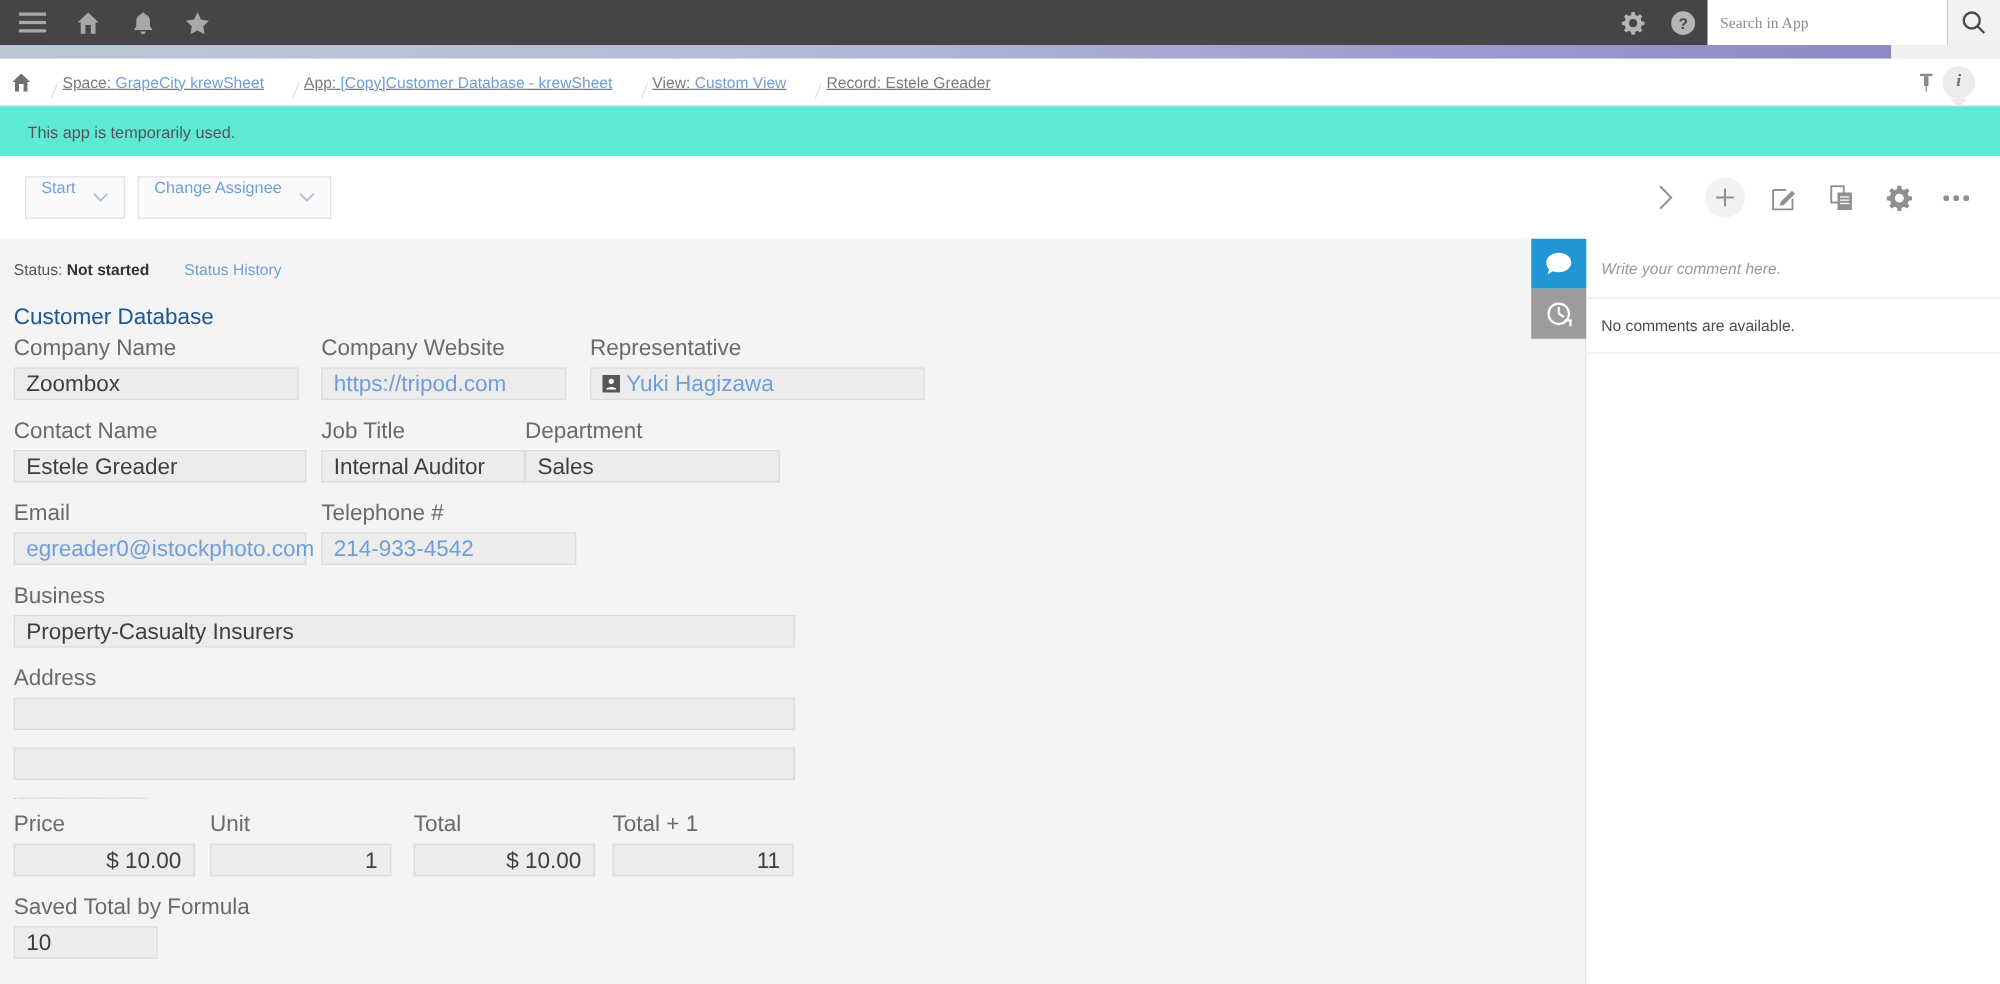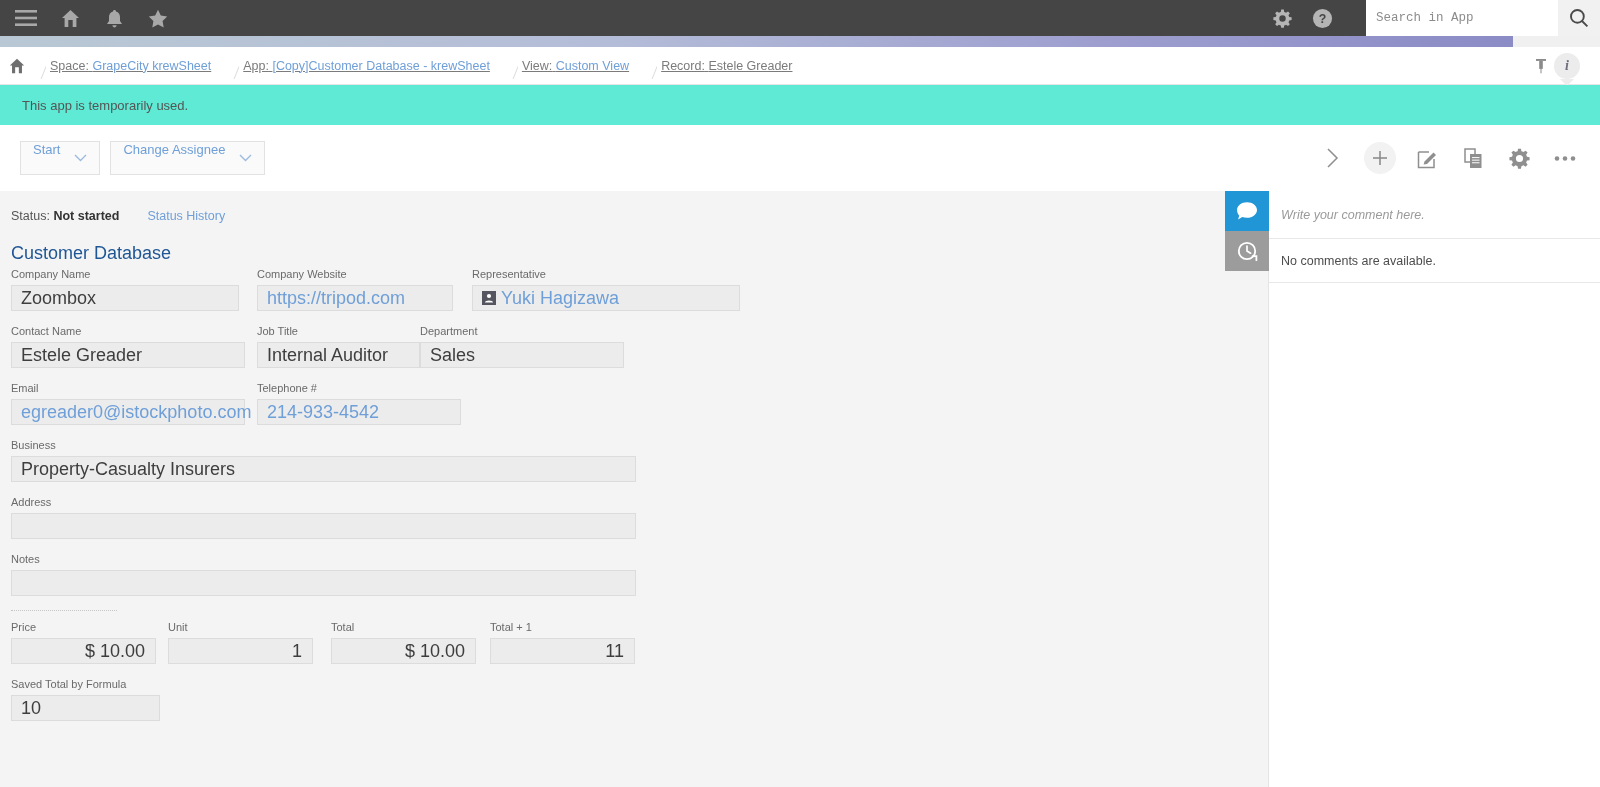--- a/index.html
+++ b/index.html
@@ -27,21 +27,21 @@
   .tb-right { margin-left: auto; display: flex; align-items: center; height: 36px; }
   .tb-ico-r {
     width: 40px; height: 36px;
     display: flex; align-items: center; justify-content: center;
     color: #b5b5b5; cursor: pointer;
   }
   .searchwrap { display: flex; height: 36px; align-items: stretch; }
   .search-input {
     width: 192px; height: 36px; border: none; outline: none;
     background: #ffffff; font-size: 12.5px; color: #555;
-    padding: 0 10px; font-family: Liberation Mono, monospace; margin-left: 24px;
+    padding: 0 10px; font-family: Liberation Serif, serif;
   }
   .search-input::placeholder { color: #8c8c8c; }
   .search-btn {
     width: 42px; height: 36px; background: #f1f1f1;
     border: none; cursor: pointer;
     display: flex; align-items: center; justify-content: center;
     color: #4a4a4a;
   }
 
   
@@ -147,21 +147,21 @@
     display: flex; align-items: center; gap: 28px;
     font-size: 12.5px; color: #555; margin-bottom: 20px;
   }
   .statusrow .sv { font-weight: bold; color: #333; }
   .statusrow a { color: #6f9fd8; text-decoration: none; cursor: pointer; }
   .formtitle {
     font-size: 18px; color: #1f5695; margin-bottom: 4px;
   }
   .frow { display: flex; margin-bottom: 14px; }
   .fld { display: flex; flex-direction: column; }
-  .flabel { font-size: 11px; color: #6a6a6a; margin-bottom: 5px; }
+  .flabel { font-size: 18px; color: #6a6a6a; margin-bottom: 5px; }
   .fbox {
     height: 26px; background: #ececec; border: 1px solid #dcdcdc;
     display: flex; align-items: center; padding: 0 9px;
     font-size: 18px; color: #3e3e3e;
   }
   .fbox.num { justify-content: flex-end; padding-right: 10px; }
   .fbox.link { color: #6f9fd8; }
   .avatar-ico {
     width: 14px; height: 14px; background: #55555f; margin-right: 5px;
     display: flex; align-items: center; justify-content: center; flex: none;
@@ -431,21 +431,20 @@
 
   <div class="frow">
     <div class="fld">
       <span class="flabel">Address</span>
       <div class="fbox" style="width:625px"></div>
     </div>
   </div>
 
   <div class="frow">
     <div class="fld">
-      <span class="flabel">Notes</span>
       <div class="fbox" style="width:625px"></div>
     </div>
   </div>
 
   <div class="dotted-sep"></div>
 
   <div class="frow">
     <div class="fld" style="width:157px">
       <span class="flabel">Price</span>
       <div class="fbox num" style="width:145px">$ 10.00</div>
@@ -460,21 +459,21 @@
     </div>
     <div class="fld" style="width:145px">
       <span class="flabel">Total + 1</span>
       <div class="fbox num" style="width:145px">11</div>
     </div>
   </div>
 
   <div class="frow">
     <div class="fld">
       <span class="flabel">Saved Total by Formula</span>
-      <div class="fbox" style="width:149px">10</div>
+      <div class="fbox" style="width:115px">10</div>
     </div>
   </div>
 
 </div>
 
 <div class="rpanel">
   <div class="rtabs">
     <div class="rtab active">
       <svg width="22" height="20" viewBox="0 0 22 20">
           <path d="M11 1.2 C16.6 1.2 21 4.7 21 9 C21 13.3 16.6 16.8 11 16.8 C9.3 16.8 7.7 16.5 6.3 16 L2 18.6 L3.3 14.7 C1.9 13.2 1 11.2 1 9 C1 4.7 5.4 1.2 11 1.2 Z" fill="#ffffff"></path>

